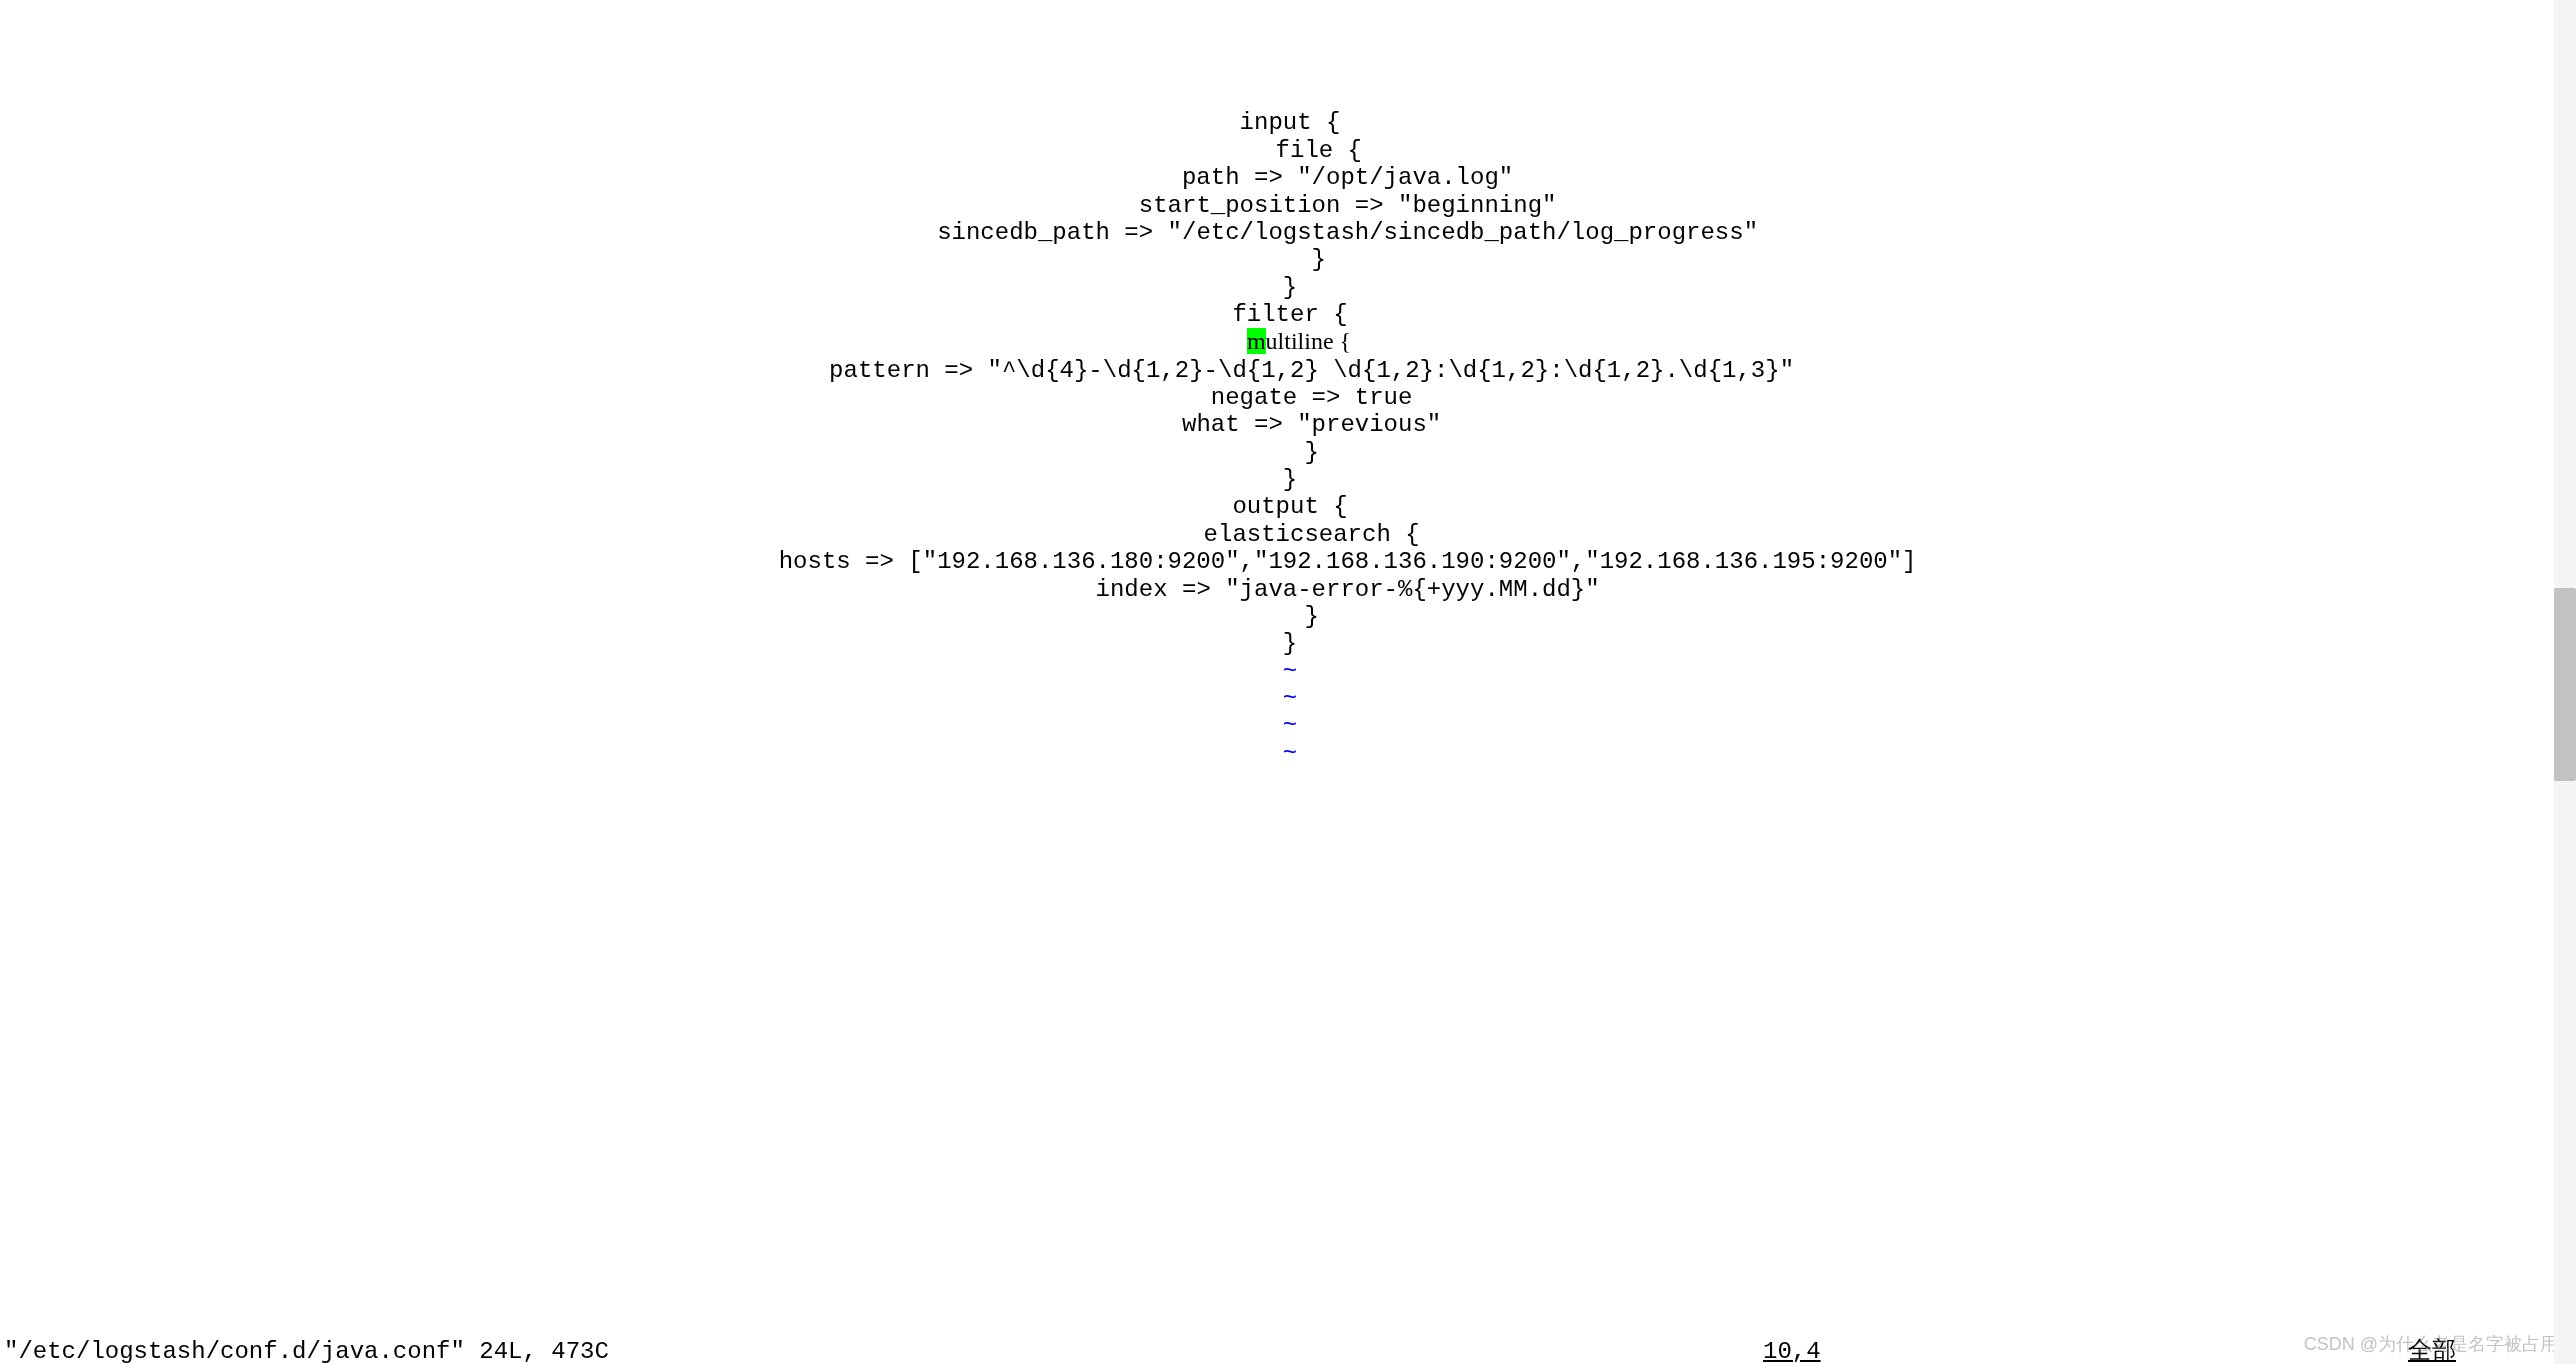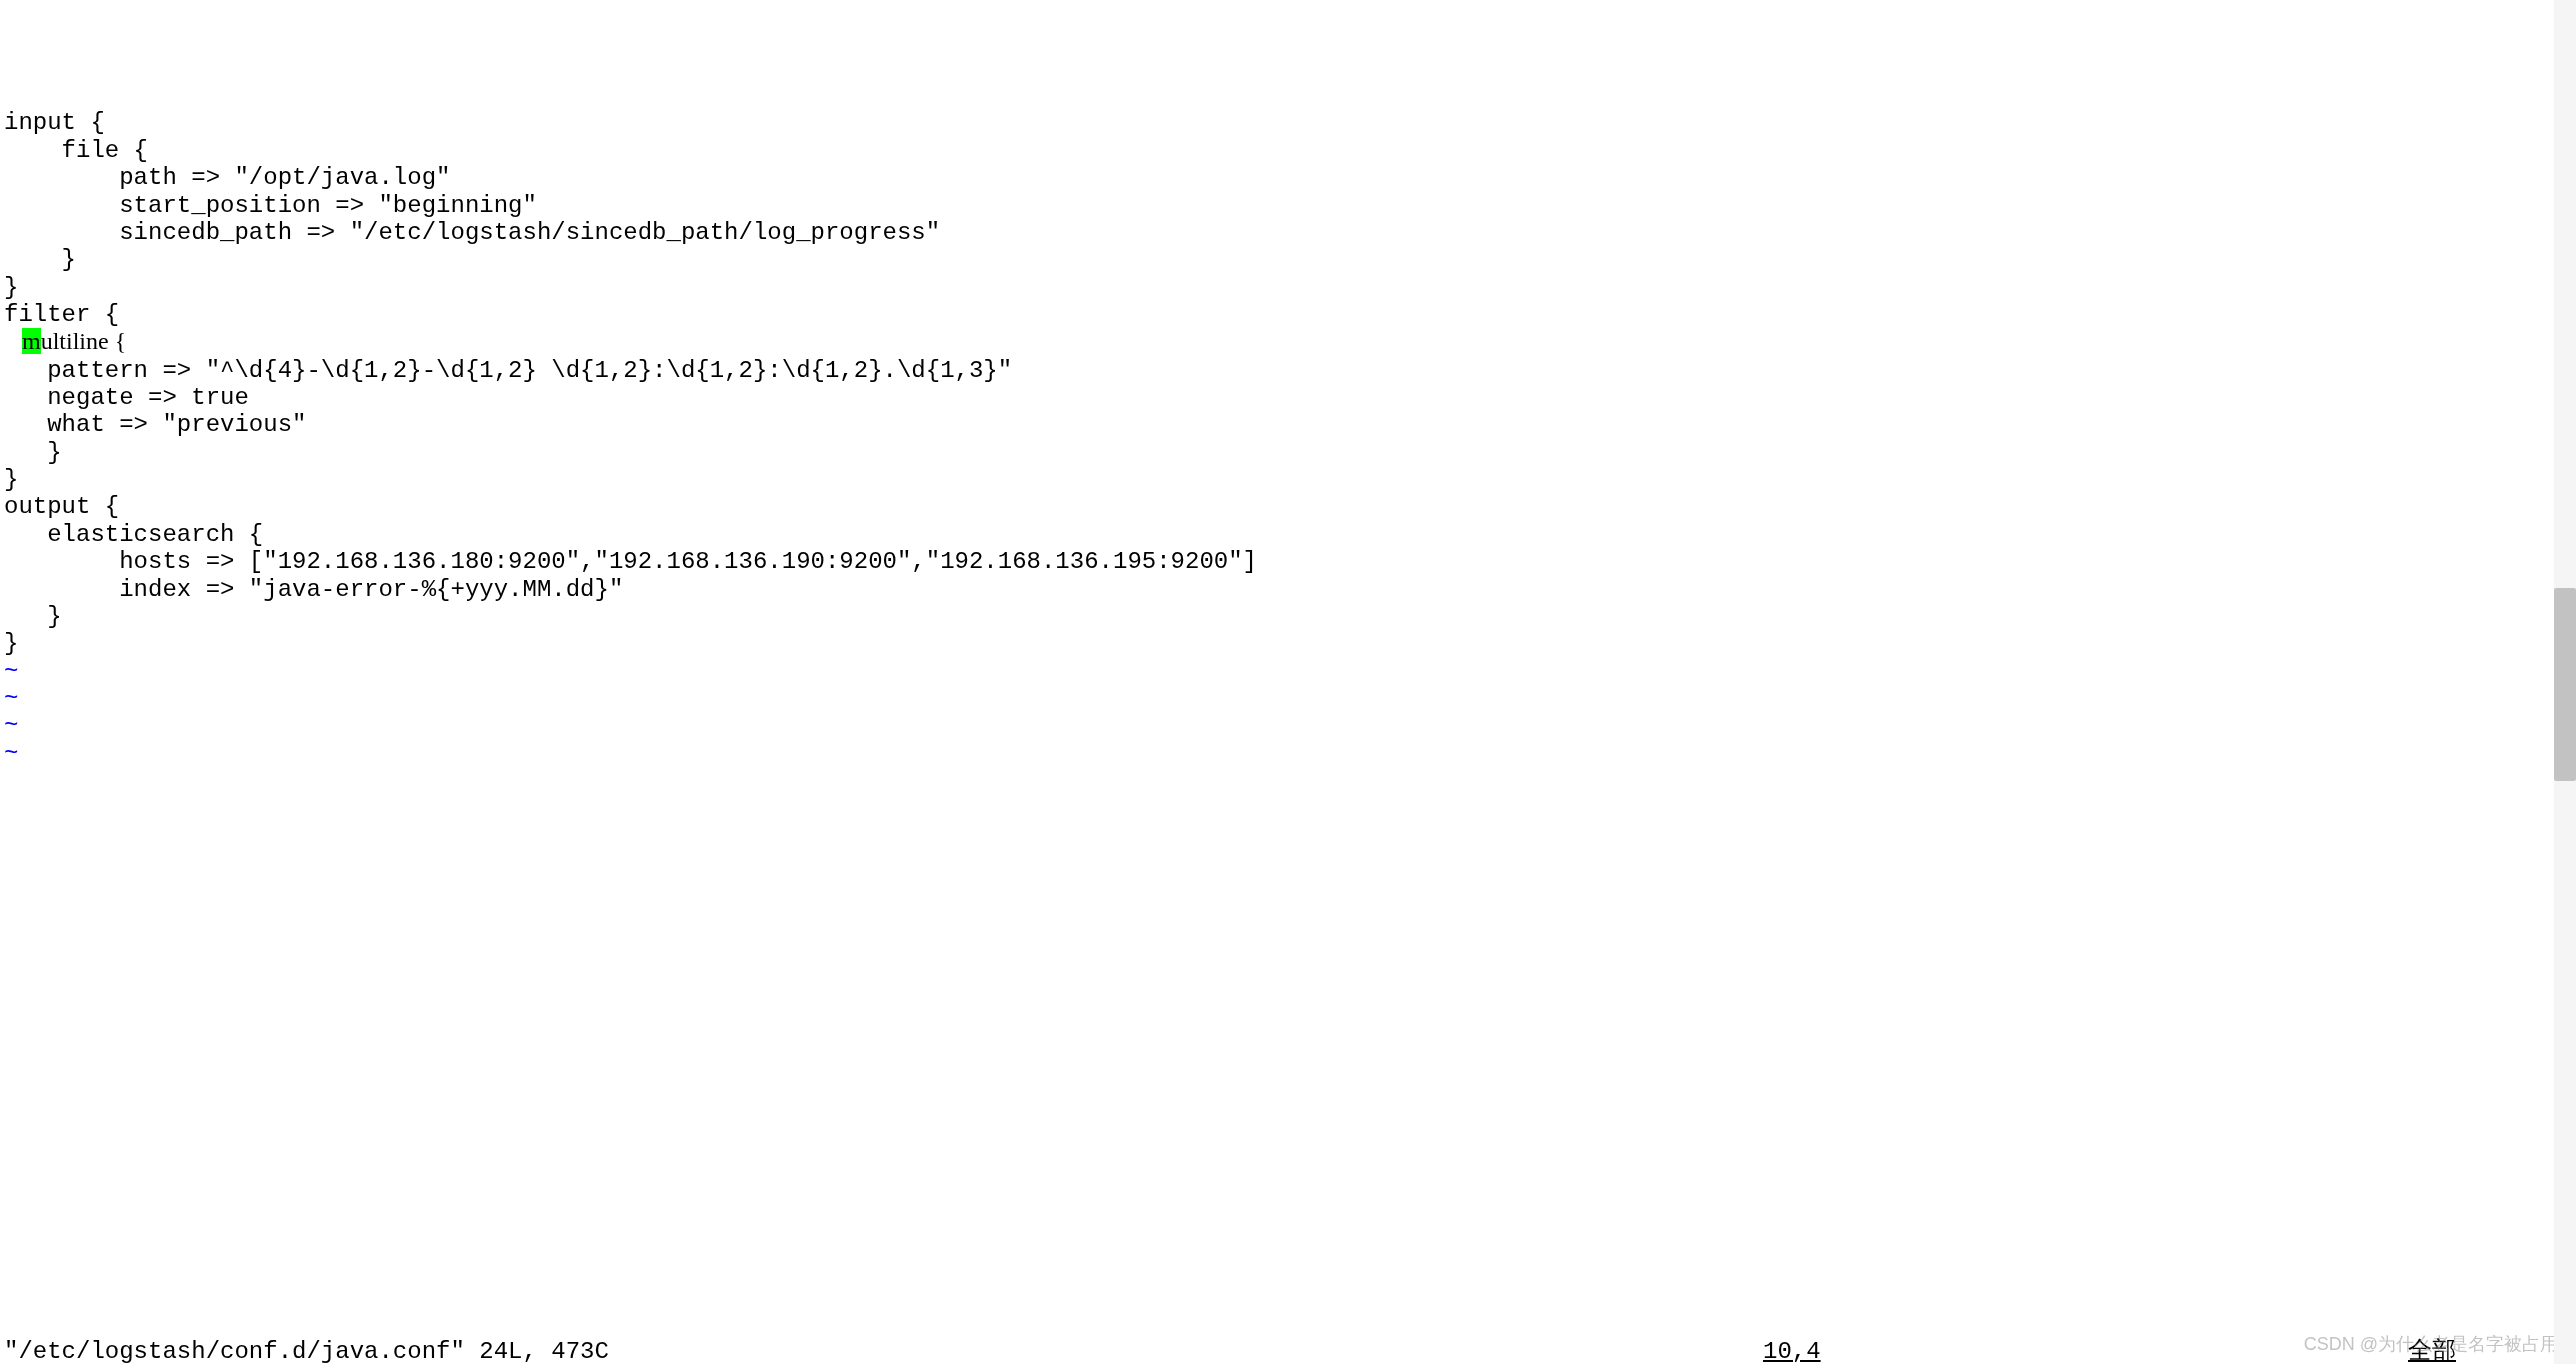--- a/index.html
+++ b/index.html
@@ -10,20 +10,21 @@
       color: #000000;
       white-space: pre;
       line-height: 1.14;
       position: relative;
       width: 2576px;
       height: 1365px;
       overflow: hidden;
     }
     .editor {
       padding-left: 4px;
+      text-align: center;
     }
     .cursor-line { display: inline; font-family: Liberation Serif, serif; }
     .cursor { background: #00ff00; }
     .tilde { color: #0000ff; }
     .status-bar {
       position: absolute;
       bottom: 0;
       left: 4px;
       right: 0;
       display: flex;

